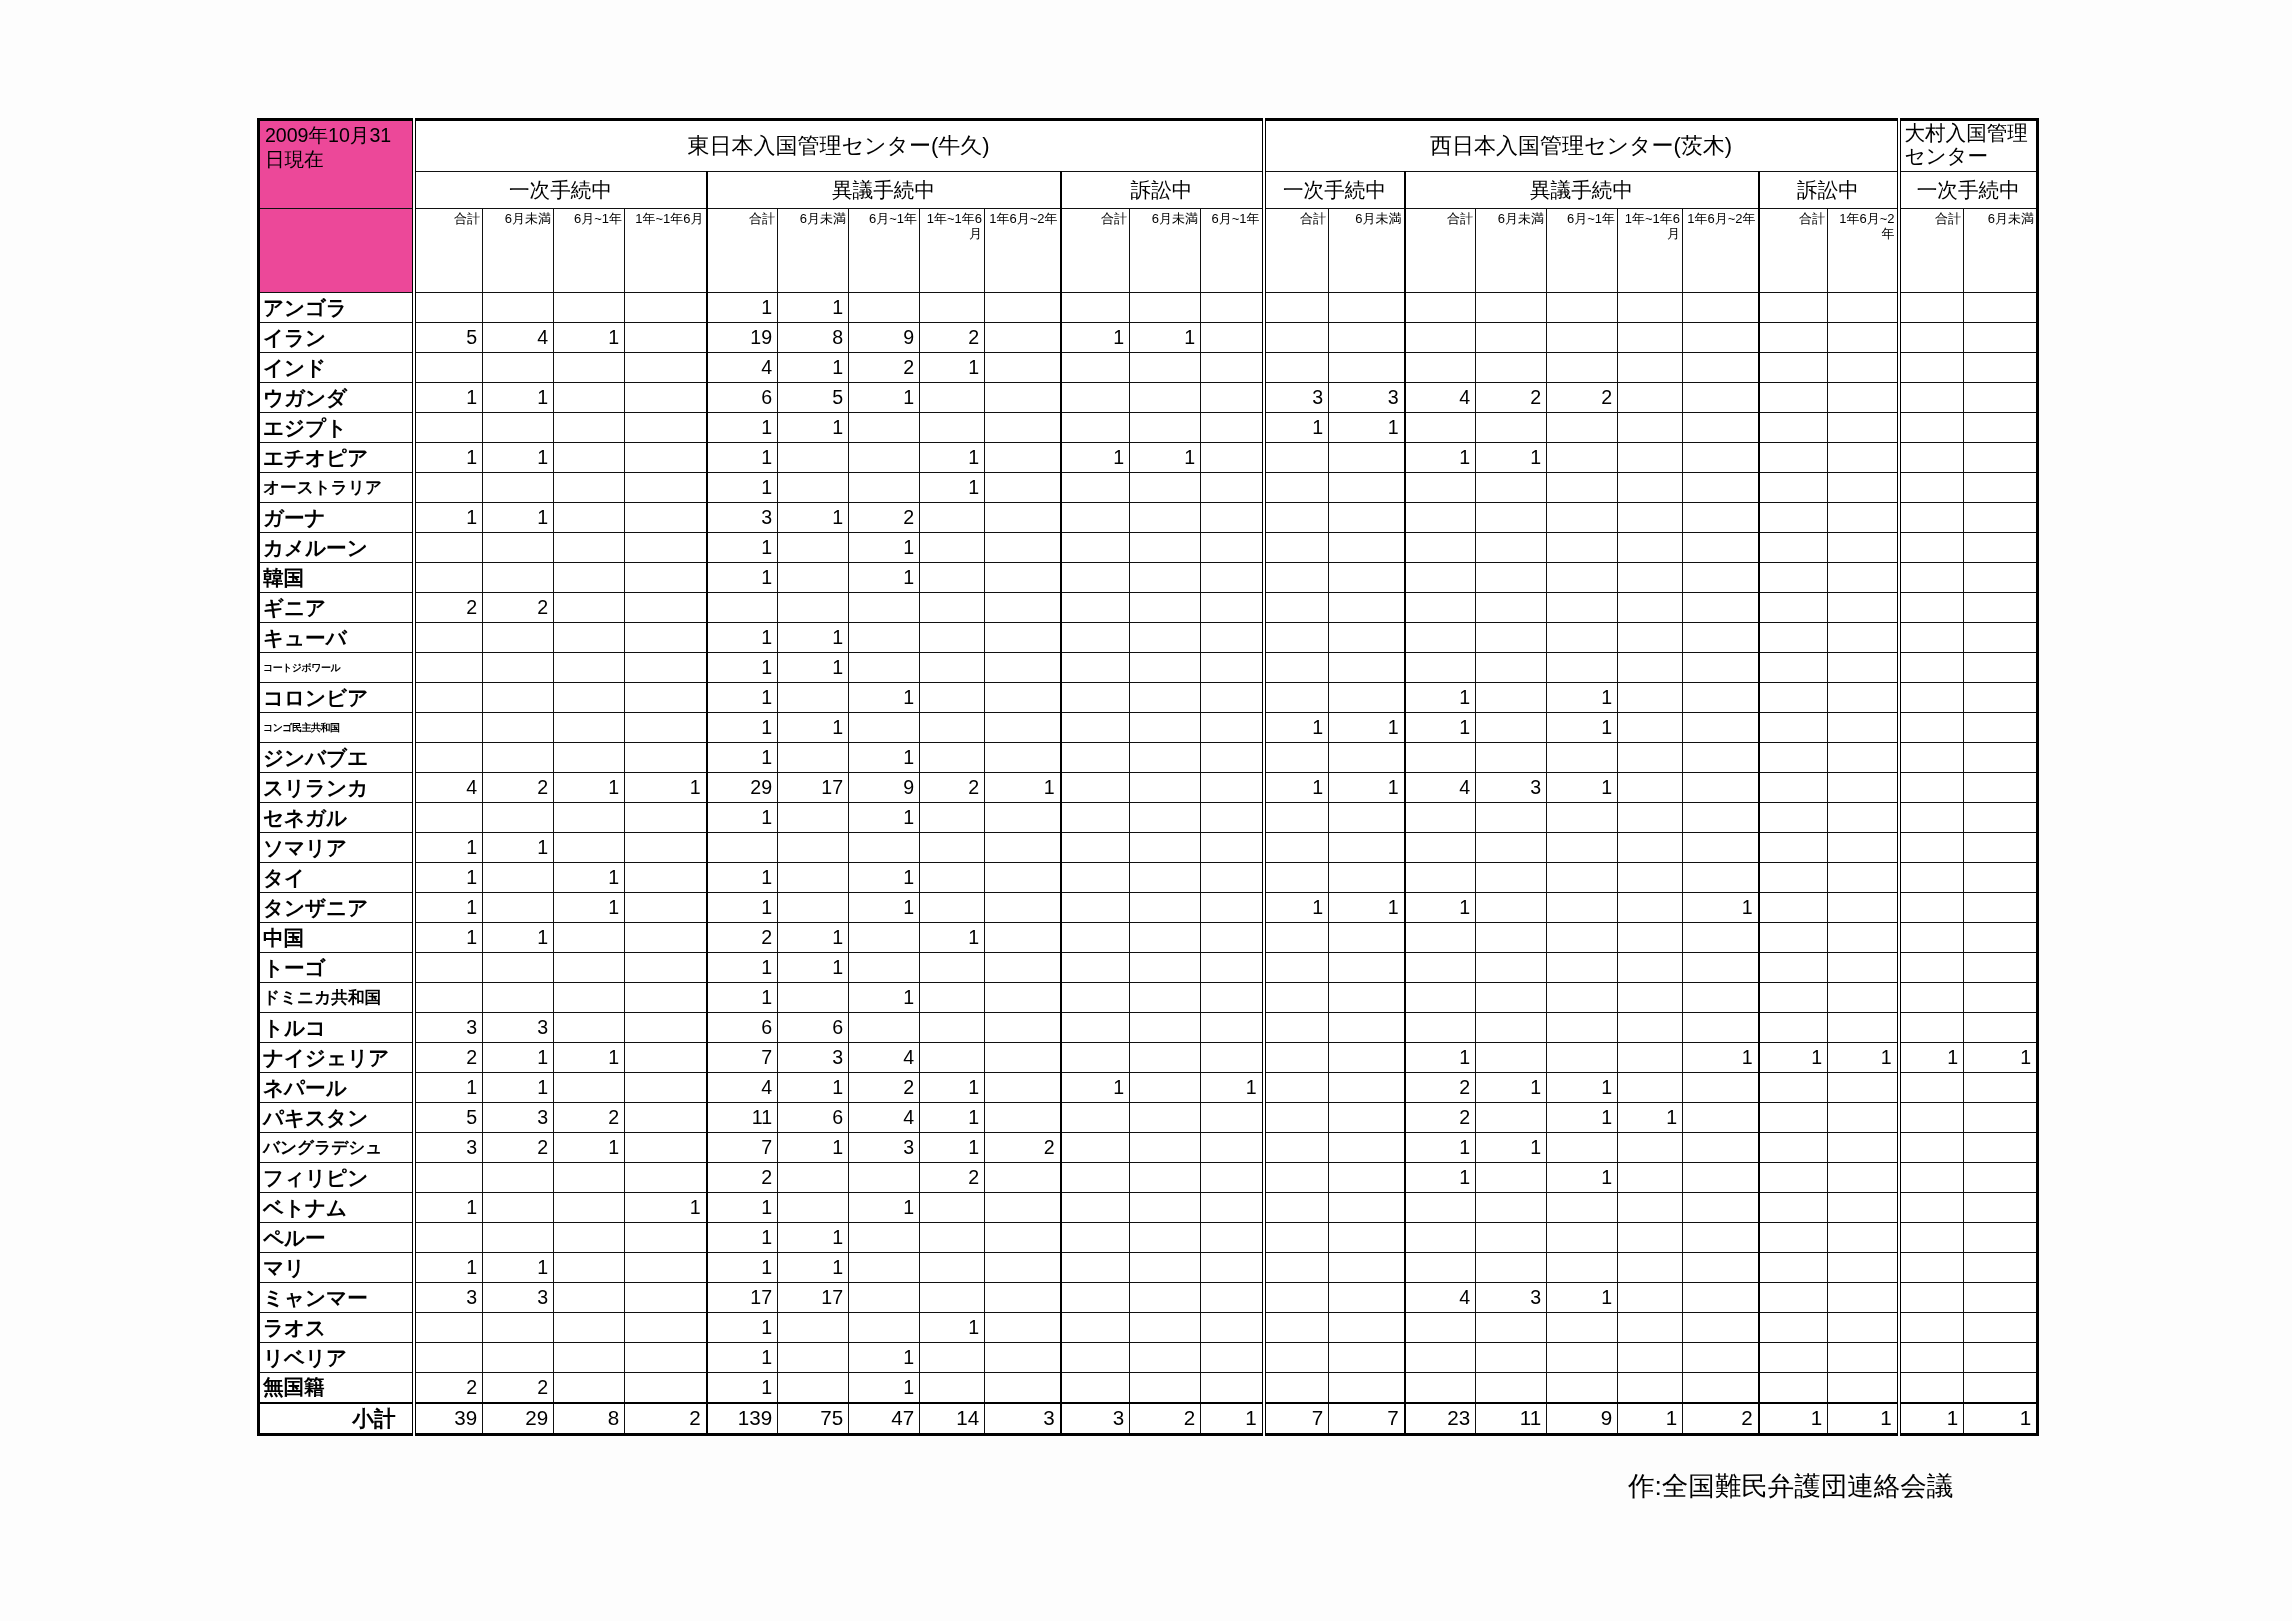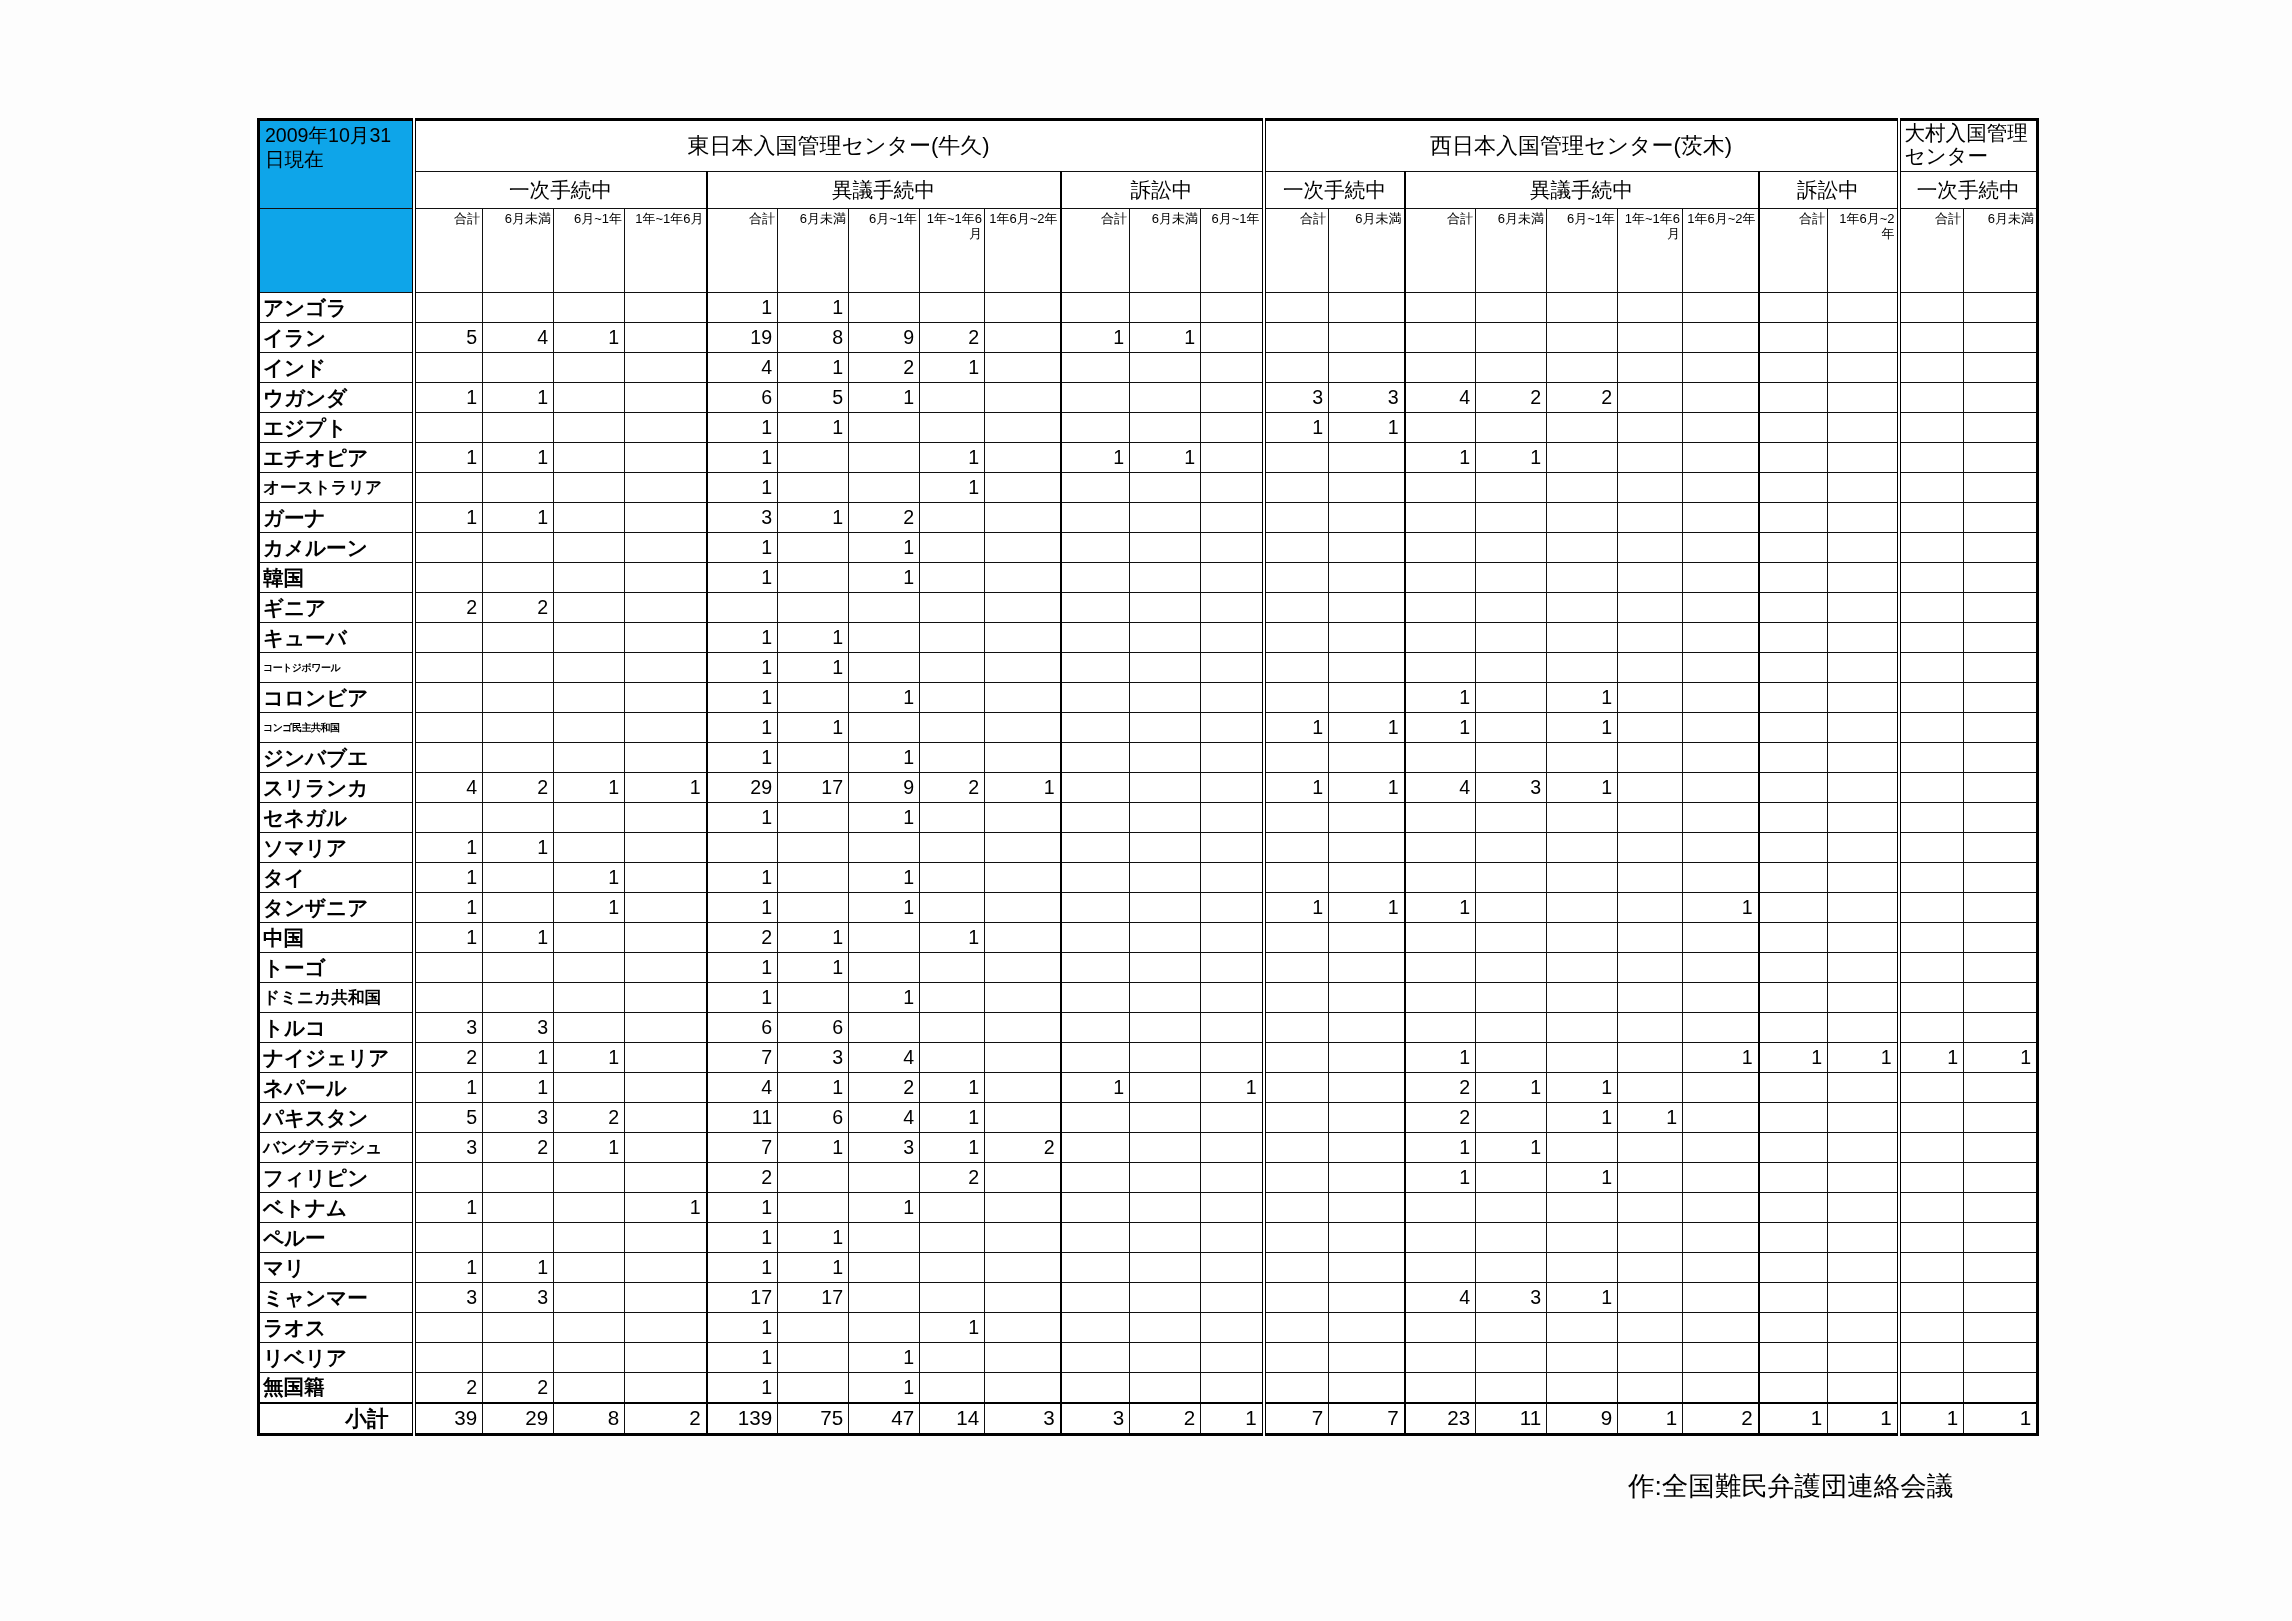--- a/index.html
+++ b/index.html
@@ -6,28 +6,28 @@
   body{width:2293px;height:1621px;background:#fdfdfd;position:relative;
        font-family:"Liberation Sans","DejaVu Sans",sans-serif;color:#000;}
   .sheet{position:absolute;left:257px;top:118px;}
   table{border-collapse:collapse;table-layout:fixed;border:3.9px solid #000;background:#fff;}
   th,td{border:1px solid #111;font-weight:normal;color:#000;overflow:hidden;}
   .datecell{font-size:19.6px;text-align:left;vertical-align:top;line-height:1.25;padding:2px 4.9px;}
   .center-title{font-size:22px;text-align:center;vertical-align:middle;height:48px;padding:1px 3.9px;white-space:nowrap;}
   .center-title.left{text-align:left;vertical-align:top;line-height:1.1;font-size:20.6px;white-space:normal;}
   .group{font-size:20.6px;text-align:center;vertical-align:middle;height:34px;white-space:nowrap;margin-top:12px;}
   .colhead{font-size:13px;text-align:right;vertical-align:top;height:79px;line-height:1.18;padding:2px 2px;word-break:break-all;}
-  .stub{background:#0ea5e9;}
+  .stub{background:#ec4899;}
   tbody tr{height:30px;}
   tbody th.name{font-size:20.6px;text-align:left;padding:0 2.9px;white-space:nowrap;vertical-align:middle;font-weight:bold;}
   tbody th.name.sm{font-size:16.7px;}
   tbody th.name.xs{font-size:10px;letter-spacing:-0.5px;}
   tbody td{font-size:19.6px;text-align:right;padding:0 4.9px 0 0;vertical-align:middle;}
   tr.total th,tr.total td{border-top:2.9px solid #000;}
-  tr.total th{text-align:right;font-size:21.6px;padding-right:23px;}
+  tr.total th{text-align:right;font-size:21.6px;padding-right:16px;}
   tr.total td{font-size:20.6px;}
   .dblL{border-left:4.9px double #000 !important;}
   .thkL{border-left:2.9px solid #000 !important;}
   .credit{position:absolute;top:1468px;left:1628px;font-size:26.5px;white-space:nowrap;}
 </style>
 </head>
 <body>
 
 <div class="sheet">
   <table id="main-table">

